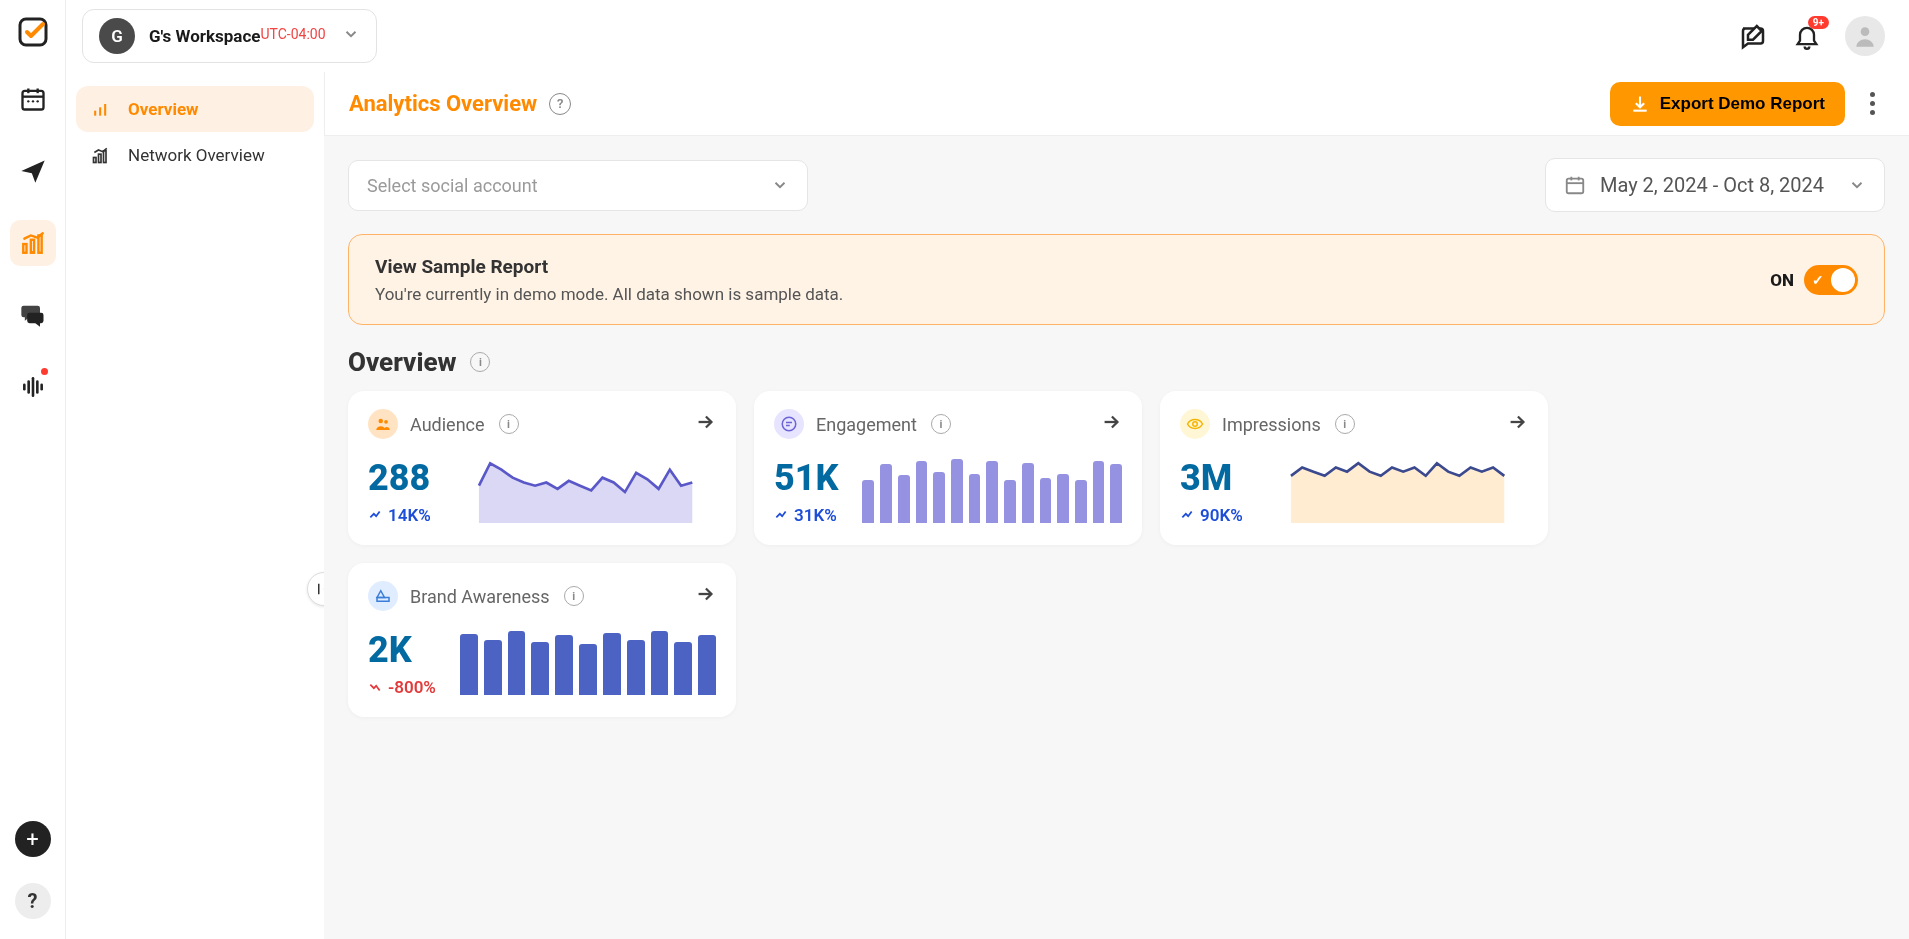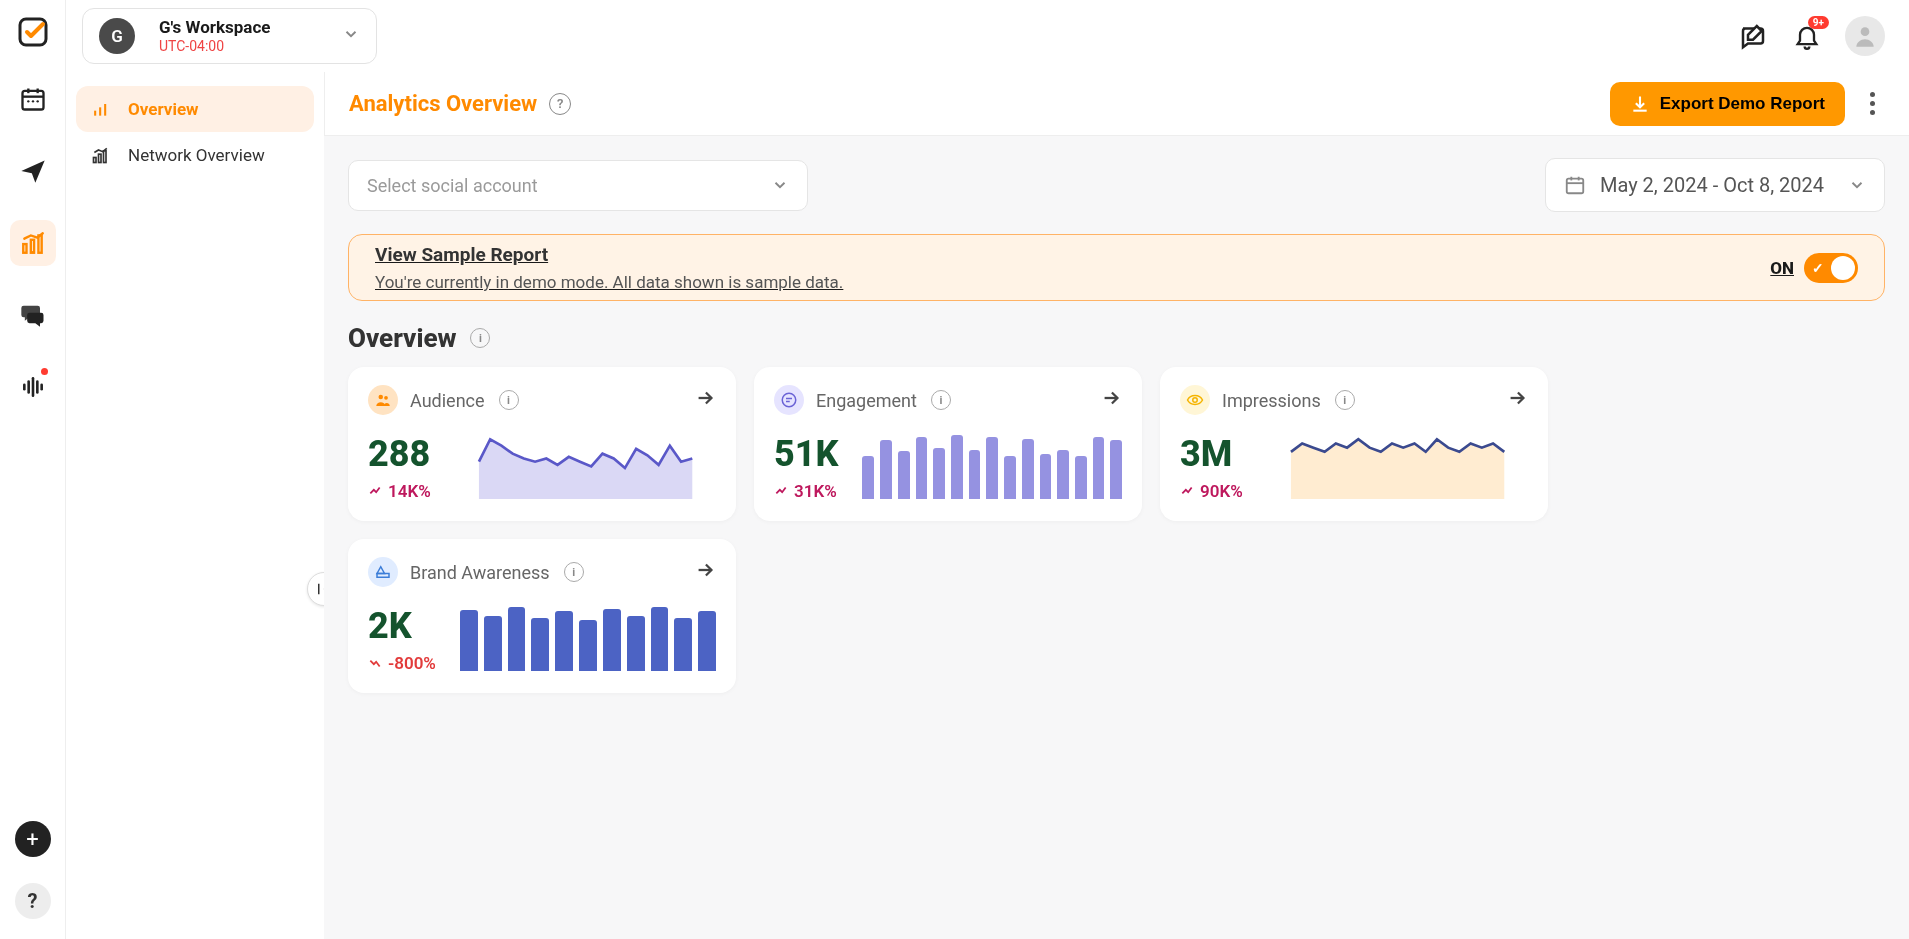--- a/index.html
+++ b/index.html
@@ -17,21 +17,21 @@
   .dot-badge { position: relative; }
   .dot-badge::after { content:''; position:absolute; top:4px; right:8px; width:7px; height:7px; background:#ff3b30; border-radius:50%; }
 
   
   .main-col { flex:1; display:flex; flex-direction:column; border-left:1px solid #eee; }
 
   
   .topbar { height:72px; display:flex; align-items:center; padding:0 24px 0 16px; gap:16px; }
   .ws-selector { border:1px solid #e3e3e3; border-radius:12px; padding:8px 16px; display:flex; align-items:center; gap:14px; cursor:pointer; min-width:295px; }
   .ws-avatar { width:36px; height:36px; border-radius:50%; background:#4a4a4a; color:#fff; display:flex; align-items:center; justify-content:center; font-weight:600; font-size:17px; }
-  .ws-text { display:flex; flex-direction:column; line-height:1.2;margin-left:10px; }
+  .ws-text { display:flex; line-height:1.2; }
   .ws-name { font-weight:700; font-size:17px; }
   .ws-tz { font-size:14px; color:#ef4444; }
   .chev { margin-left:auto; color:#888; }
   .top-right { margin-left:auto; display:flex; align-items:center; gap:22px; }
   .top-icon { width:32px; height:32px; display:flex; align-items:center; justify-content:center; cursor:pointer; position:relative; }
   .notif-badge { position:absolute; top:-4px; right:-6px; background:#ff3b30; color:#fff; border-radius:10px; font-size:10px; font-weight:700; padding:1px 5px; }
   .avatar { width:40px; height:40px; border-radius:50%; background:#e8e8e8; display:flex; align-items:center; justify-content:center; color:#bbb; }
 
   
   .body-row { flex:1; display:flex; overflow:hidden; }
@@ -51,21 +51,21 @@
   .header-actions { margin-left:auto; display:flex; align-items:center; gap:14px; }
   .export-btn { background:#ff9800; color:#000000; border:none; border-radius:10px; padding:12px 20px; font-size:17px; font-weight:700; display:flex; align-items:center; gap:10px; cursor:pointer; }
   .kebab { width:26px; display:flex; flex-direction:column; align-items:center; gap:4px; cursor:pointer; }
   .kebab span { width:5px; height:5px; background:#555; border-radius:50%; }
 
   .filters { display:flex; align-items:center; padding:22px 24px; gap:16px; }
   .select-box, .date-box { background:#fff; border:1px solid #e5e5e5; border-radius:10px; padding:14px 18px; display:flex; align-items:center; gap:14px; font-size:18px; color:#9a9a9a; cursor:pointer; }
   .select-box { min-width:460px; justify-content:space-between; }
   .date-box { margin-left:auto; color:#555; font-size:20px; }
 
-  .banner { margin:0 24px 22px 24px; border:1.5px solid #ffb366; background:#fff3e6; border-radius:14px; padding:8px 26px; display:flex; align-items:center; gap:20px;text-decoration:underline; }
+  .banner { margin:0 24px 22px 24px; border:1.5px solid #ffb366; background:#fff3e6; border-radius:14px; padding:20px 26px; display:flex; align-items:center; gap:20px; }
   .banner-text { display:flex; flex-direction:column; gap:6px; }
   .banner-title { font-weight:700; font-size:19px; color:#333; }
   .banner-sub { font-size:17px; color:#555; }
   .toggle-wrap { margin-left:auto; display:flex; align-items:center; gap:10px; font-weight:800; font-size:17px; }
   .toggle { width:54px; height:30px; background:#ff8a00; border-radius:30px; position:relative; cursor:pointer; }
   .toggle::after { content:''; position:absolute; right:3px; top:3px; width:24px; height:24px; background:#fff; border-radius:50%; }
   .toggle-check { position:absolute; left:8px; top:7px; color:#fff; font-size:14px; }
 
   .section-title { padding:0 24px 14px 24px; font-size:26px; font-weight:800; color:#333; display:flex; align-items:center; gap:12px; }
   .cards { display:flex; flex-wrap:wrap; gap:18px; padding:0 24px 24px 24px; }
@@ -74,23 +74,23 @@
   .card-icon { width:30px; height:30px; border-radius:50%; display:flex; align-items:center; justify-content:center; }
   .card-icon.orange { background:#ffe3c2; color:#ff8a00; }
   .card-icon.purple { background:#e6e4ff; color:#6b63d6; }
   .card-icon.yellow { background:#fff6d6; color:#f5b400; }
   .card-icon.blue { background:#e0ecff; color:#3b7dd8; }
   .card-name { font-size:18px; color:#666; }
   .info-sm { width:20px; height:20px; border:1.5px solid #aaa; border-radius:50%; display:inline-flex; align-items:center; justify-content:center; font-size:11px; color:#888; font-weight:700; margin-left:2px; }
   .card-arrow { margin-left:auto; color:#444; cursor:pointer; }
   .card-body { display:flex; align-items:center; gap:24px; margin-top:18px; }
   .metric { display:flex; flex-direction:column; gap:6px; }
-  .metric-val { font-size:36px; font-weight:800; color:#14532d; }
+  .metric-val { font-size:36px; font-weight:800; color:#0369a1; }
   .metric-change { font-size:17px; font-weight:600; display:flex; align-items:center; gap:6px; }
-  .metric-change.up { color:#be185d; }
+  .metric-change.up { color:#1d4ed8; }
   .metric-change.down { color:#e23b3b; }
   .spark { flex:1; height:64px; display:flex; align-items:flex-end; }
   .spark svg { width:100%; height:100%; }
   .bars { flex:1; height:64px; display:flex; align-items:flex-end; gap:6px; }
   .bars .bar { flex:1; background:#7a77d9; border-radius:3px 3px 0 0; opacity:.8; }
   .bars.blue .bar { background:#4c63c4; opacity:1; }
 </style>
 </head>
 <body>
 

